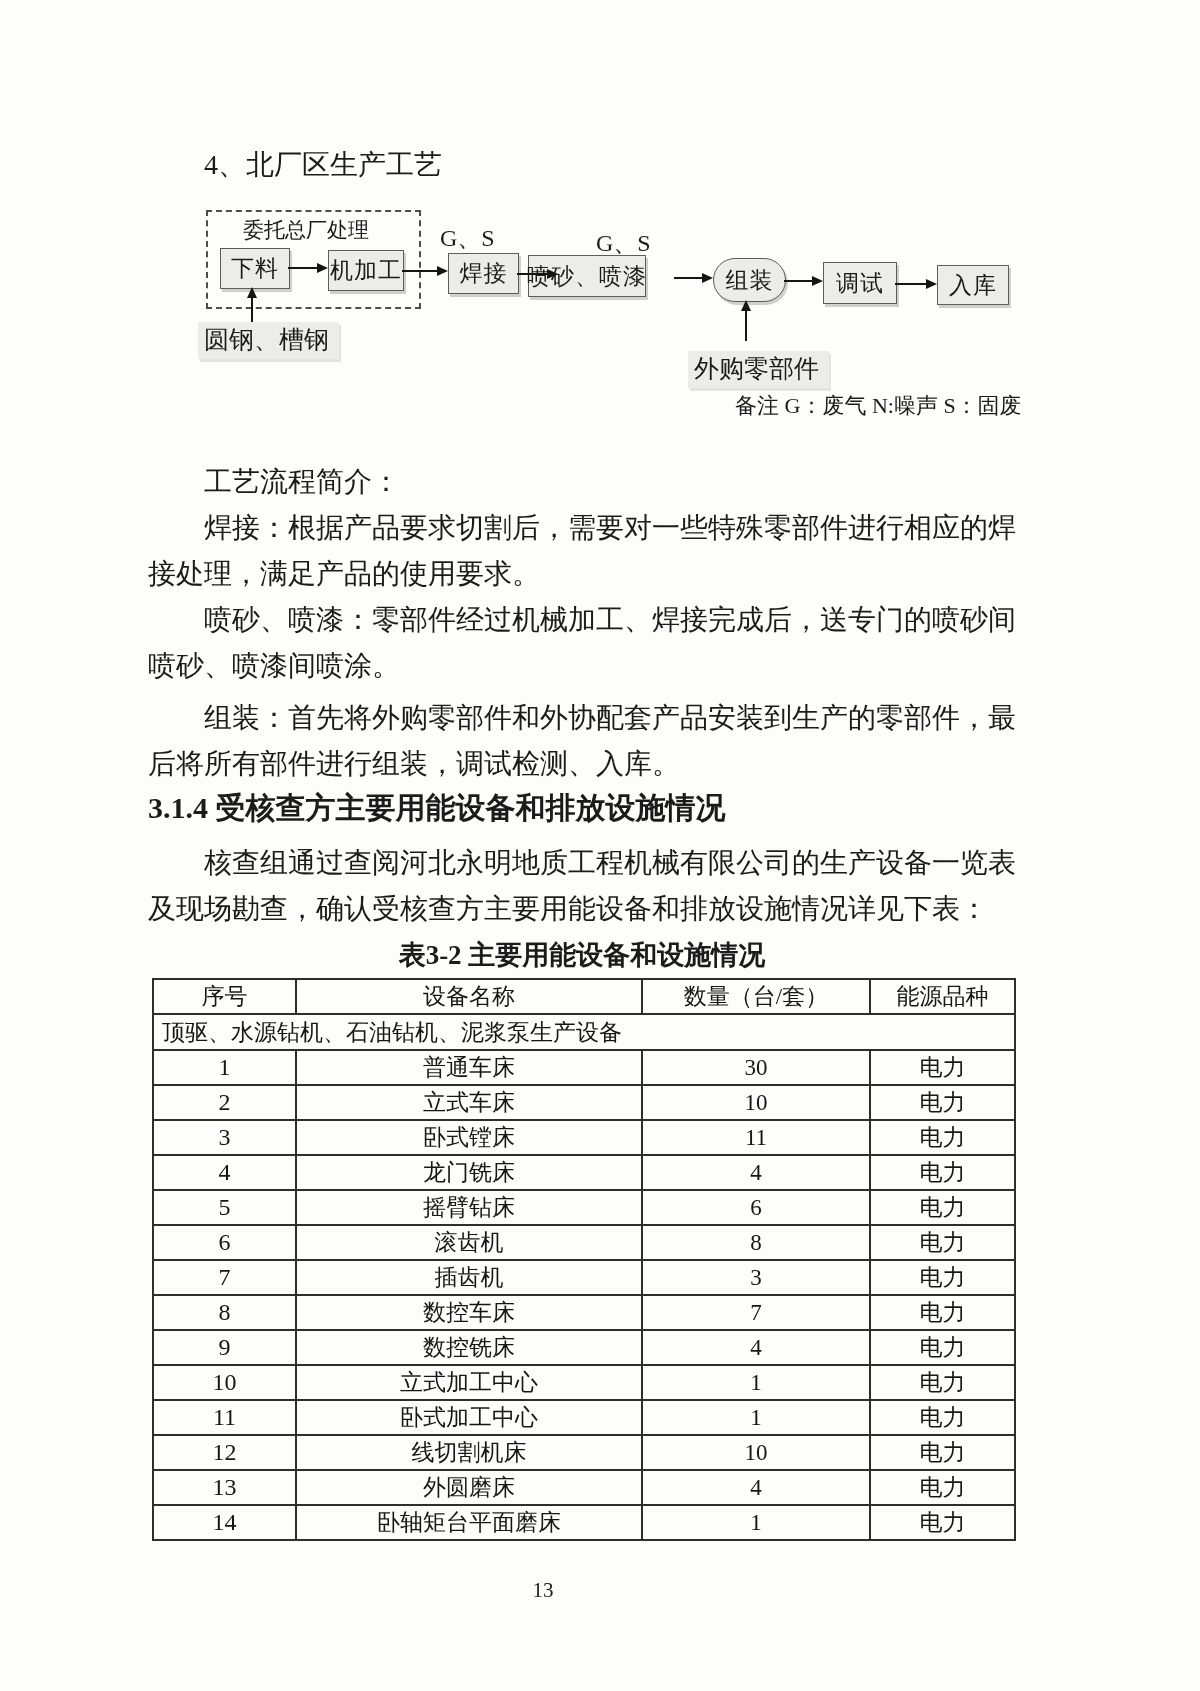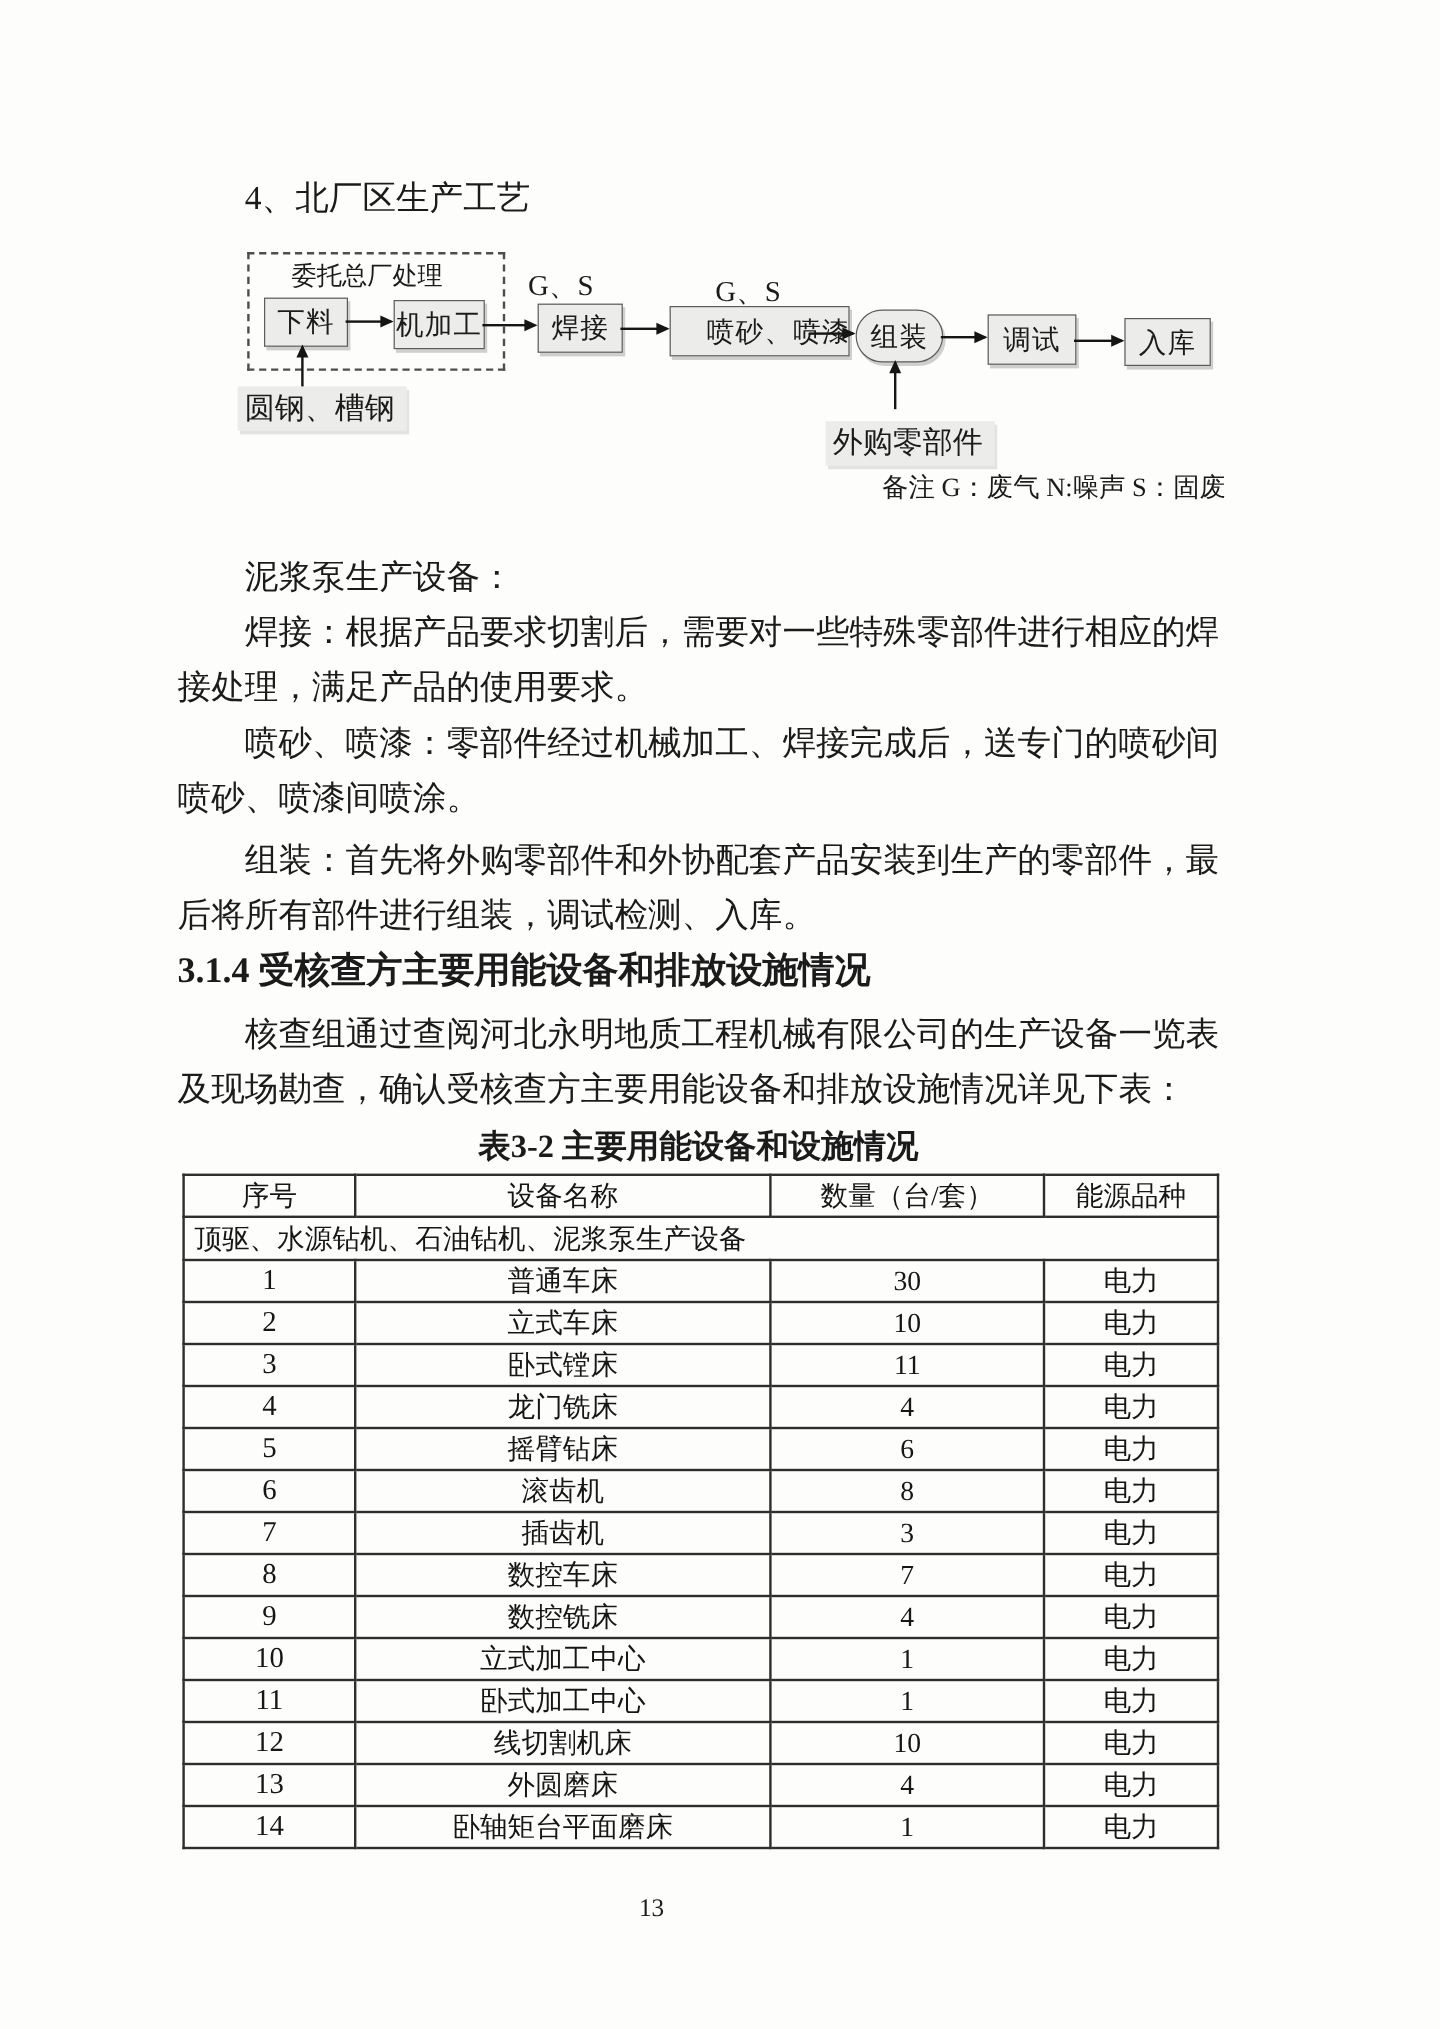--- a/index.html
+++ b/index.html
@@ -68,21 +68,21 @@
   <div class="abs" style="left:204px; top:146px; font-size:28px;">4、北厂区生产工艺</div>
 
   <div class="abs" style="left:0; top:0; width:1200px; height:430px;">
 
     <div class="dashed-box" style="left:206px; top:210px; width:211px; height:95px;"></div>
     <div class="plain-label" style="left:243px; top:216px; font-size:21px;">委托总厂处理</div>
 
     <div class="pbox" style="left:220px; top:248px; width:68px; height:39px;">下料</div>
     <div class="pbox" style="left:328px; top:250px; width:74px; height:39px;">机加工</div>
     <div class="pbox" style="left:448px; top:253px; width:69px; height:39px;">焊接</div>
-    <div class="pbox" style="left:558px; top:255px; width:116px; height:40px;padding-left:32px;">喷砂、喷漆</div>
+    <div class="pbox" style="left:528px; top:255px; width:116px; height:40px;">喷砂、喷漆</div>
     <div class="pbox" style="left:713px; top:258px; width:71px; height:42px;border-radius:22px;">组装</div>
     <div class="pbox" style="left:823px; top:262px; width:72px; height:40px;">调试</div>
     <div class="pbox" style="left:937px; top:265px; width:70px; height:38px;">入库</div>
 
     <div class="plain-label" style="left:440px; top:222px; font-size:24px;">G、S</div>
     <div class="plain-label" style="left:596px; top:227px; font-size:24px;">G、S</div>
 
     <div class="arrow-h" style="left:288px; top:267px; width:38px;"></div>
     <div class="arrow-h" style="left:402px; top:270px; width:44px;"></div>
     <div class="arrow-h" style="left:517px; top:273px; width:39px;"></div>
@@ -93,21 +93,21 @@
     <div class="arrow-v" style="left:251px; top:289px; height:36px;"></div>
     <div class="arrow-v" style="left:745px; top:302px; height:39px;"></div>
 
     <div class="shadow-label" style="left:198px; top:322px;">圆钢、槽钢</div>
     <div class="shadow-label" style="left:688px; top:351px;">外购零部件</div>
 
     <div class="plain-label" style="left:735px; top:391px; font-size:22px;">备注 G：废气 N:噪声 S：固废</div>
   </div>
 
 
-  <div class="para indent" style="top:459px;">泥浆泵生产设备：</div>
+  <div class="para indent" style="top:459px;">工艺流程简介：</div>
   <div class="para indent" style="top:505px;">焊接：根据产品要求切割后，需要对一些特殊零部件进行相应的焊接处理，满足产品的使用要求。</div>
   <div class="para indent" style="top:597px;">喷砂、喷漆：零部件经过机械加工、焊接完成后，送专门的喷砂间喷砂、喷漆间喷涂。</div>
   <div class="para indent" style="top:695px;">组装：首先将外购零部件和外协配套产品安装到生产的零部件，最后将所有部件进行组装，调试检测、入库。</div>
 
   <div class="abs bold" style="left:148px; top:788px; font-size:30px;">3.1.4 受核查方主要用能设备和排放设施情况</div>
 
   <div class="para indent" style="top:840px;">核查组通过查阅河北永明地质工程机械有限公司的生产设备一览表及现场勘查，确认受核查方主要用能设备和排放设施情况详见下表：</div>
 
   <div class="para center bold" style="top:938px; font-size:27px; line-height:34px;">表3-2 主要用能设备和设施情况</div>
 

